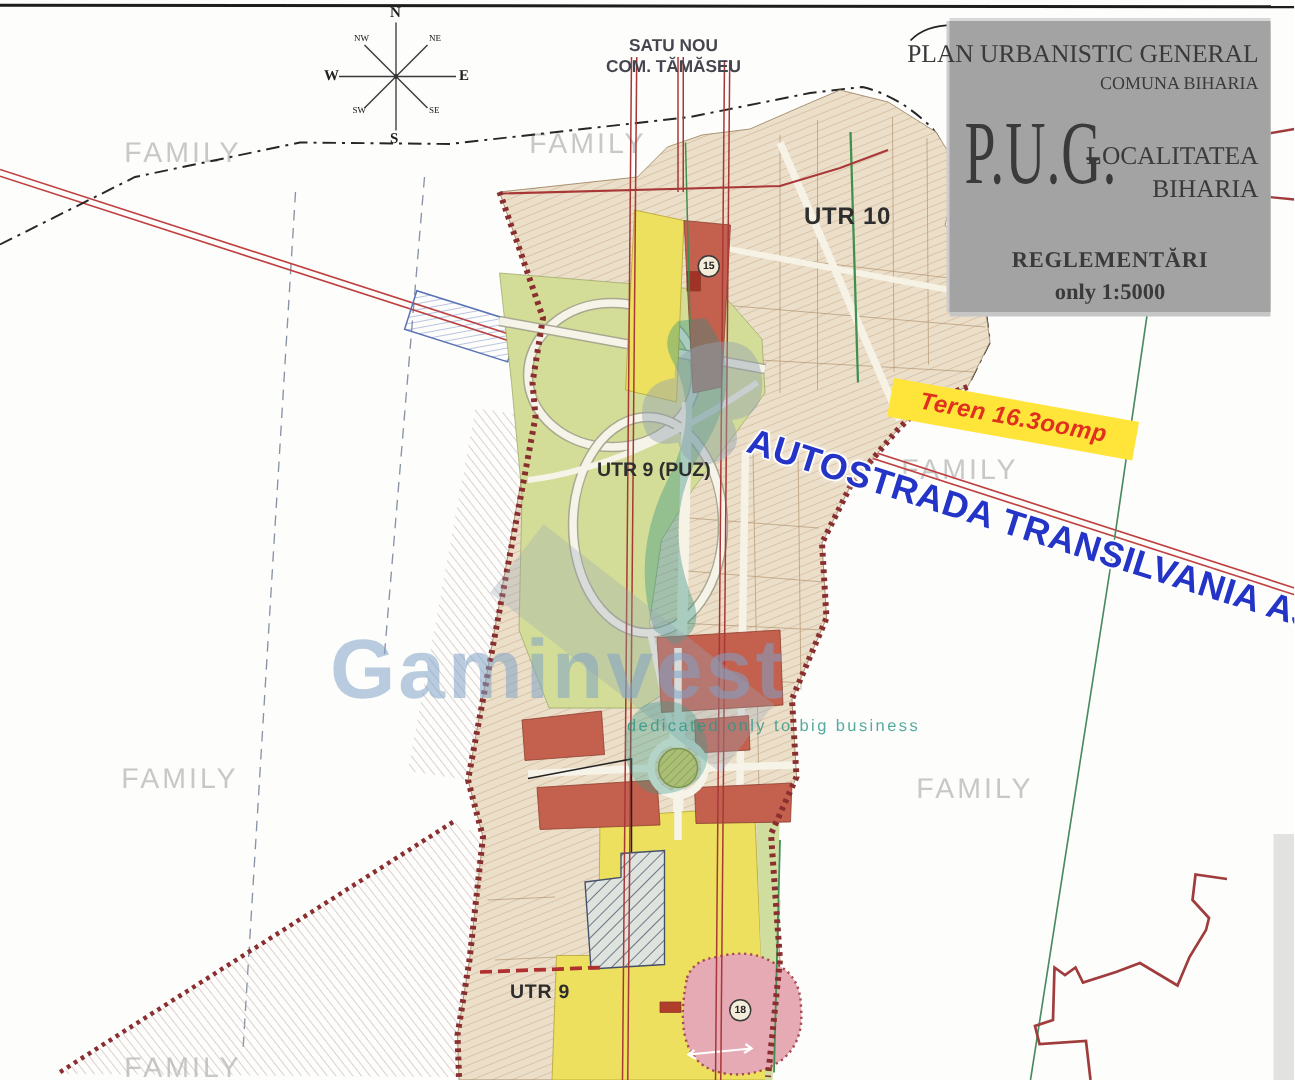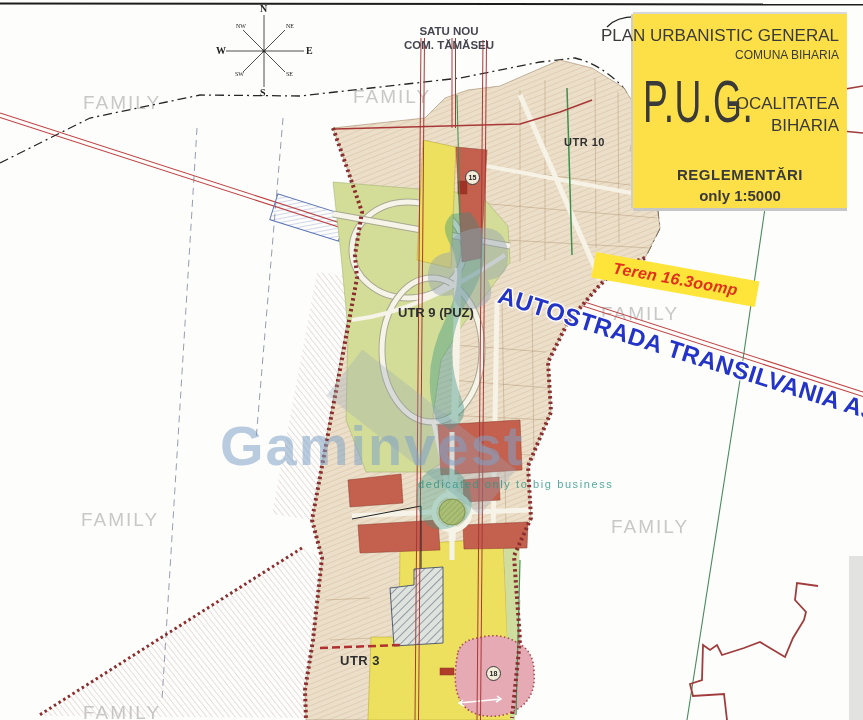--- a/index.html
+++ b/index.html
@@ -3,21 +3,21 @@
 <meta charset="utf-8">
 <style>
   html,body{margin:0;padding:0;background:#ffffff;}
   #canvas{position:relative;width:863px;height:720px;overflow:hidden;
           background:#fdfdfc;font-family:"Liberation Sans",sans-serif;}
   .abs{position:absolute;}
   .wm-family{position:absolute;transform:translate(-50%,-50%);font-size:19px;
              color:rgba(186,186,186,.8);letter-spacing:2px;white-space:nowrap;}
   
   #title-block{position:absolute;left:633px;top:14px;width:214px;height:194px;
-               background:#fde047;box-shadow:-2px 0 0 #cdcdcd,0 3px 0 #c6c6c6,0 -2px 0 #d8d8d8;}
+               background:#a3a3a3;box-shadow:-2px 0 0 #cdcdcd,0 3px 0 #c6c6c6,0 -2px 0 #d8d8d8;font-family:Liberation Serif, serif;}
   #title-block .tl{position:absolute;color:#3a3a3a;white-space:nowrap;}
   .tl.r{right:8px;text-align:right;}
   #tb-line1{top:12px;font-size:17px;}
   #tb-line2{top:34px;font-size:12px;}
   #tb-pug{top:60px;left:10px;font-size:60px;color:#2d2d2d;line-height:56px;
           transform:scaleX(.62);transform-origin:left top;letter-spacing:1px;}
   #tb-loc1{top:80px;font-size:17px;}
   #tb-loc2{top:102px;font-size:17px;}
   #tb-reg{top:152px;left:0;width:100%;text-align:center;font-weight:bold;
           font-size:15px;letter-spacing:.5px;color:#262626;}
@@ -27,21 +27,21 @@
   #satu-nou{position:absolute;left:384px;top:25px;width:130px;text-align:center;
             font-size:11.5px;line-height:13.5px;color:#45454f;
             font-weight:bold;}
   
   #compass{position:absolute;left:216px;top:5px;width:96px;height:92px;}
   #compass .cl{position:absolute;font-family:"Liberation Serif",serif;color:#222;}
   .cl.card{font-size:10px;font-weight:bold;}
   .cl.diag{font-size:6px;}
   
   .utr{position:absolute;font-weight:bold;color:#2e2e2e;white-space:nowrap;}
-  #utr10{left:536px;top:136px;font-size:11px;letter-spacing:.5px;margin-left:28px;}
+  #utr10{left:536px;top:136px;font-size:16px;letter-spacing:.5px;}
   #utr9{left:398px;top:305px;font-size:13px;}
   #utr8{left:340px;top:653px;font-size:13px;letter-spacing:.5px;}
   
   #teren-banner{position:absolute;left:596px;top:252px;width:166px;height:26px;
                 background:#ffe53a;transform:rotate(10.2deg);transform-origin:left top;
                 display:flex;align-items:center;justify-content:center;}
   #teren-banner span{font-size:16px;font-weight:bold;font-style:italic;color:#e0301e;
                      white-space:nowrap;letter-spacing:.3px;}
   #autostrada{position:absolute;left:503px;top:281px;transform:rotate(17.5deg);
               transform-origin:left top;font-size:24px;font-weight:bold;color:#2334c6;
@@ -230,21 +230,21 @@
   </svg>
 
   <div id="gaminvest">Gaminvest</div>
   <div id="gam-tagline">dedicated only to big business</div>
 
   <div class="marker" style="left:465px;top:170px">15</div>
   <div class="marker" style="left:486px;top:666px">18</div>
 
   <div id="utr10" class="utr">UTR 10</div>
   <div id="utr9" class="utr">UTR 9 (PUZ)</div>
-  <div id="utr8" class="utr">UTR 3</div>
+  <div id="utr8" class="utr">UTR 9</div>
 
   <div id="satu-nou">
     <div>SATU NOU</div>
     <div>COM. TĂMĂSEU</div>
   </div>
 
   <div id="compass">
     <svg width="96" height="92" viewBox="0 0 96 92">
       <g stroke="#3a3a3a" stroke-width="0.9">
         <line x1="48" y1="10" x2="48" y2="82"></line>

